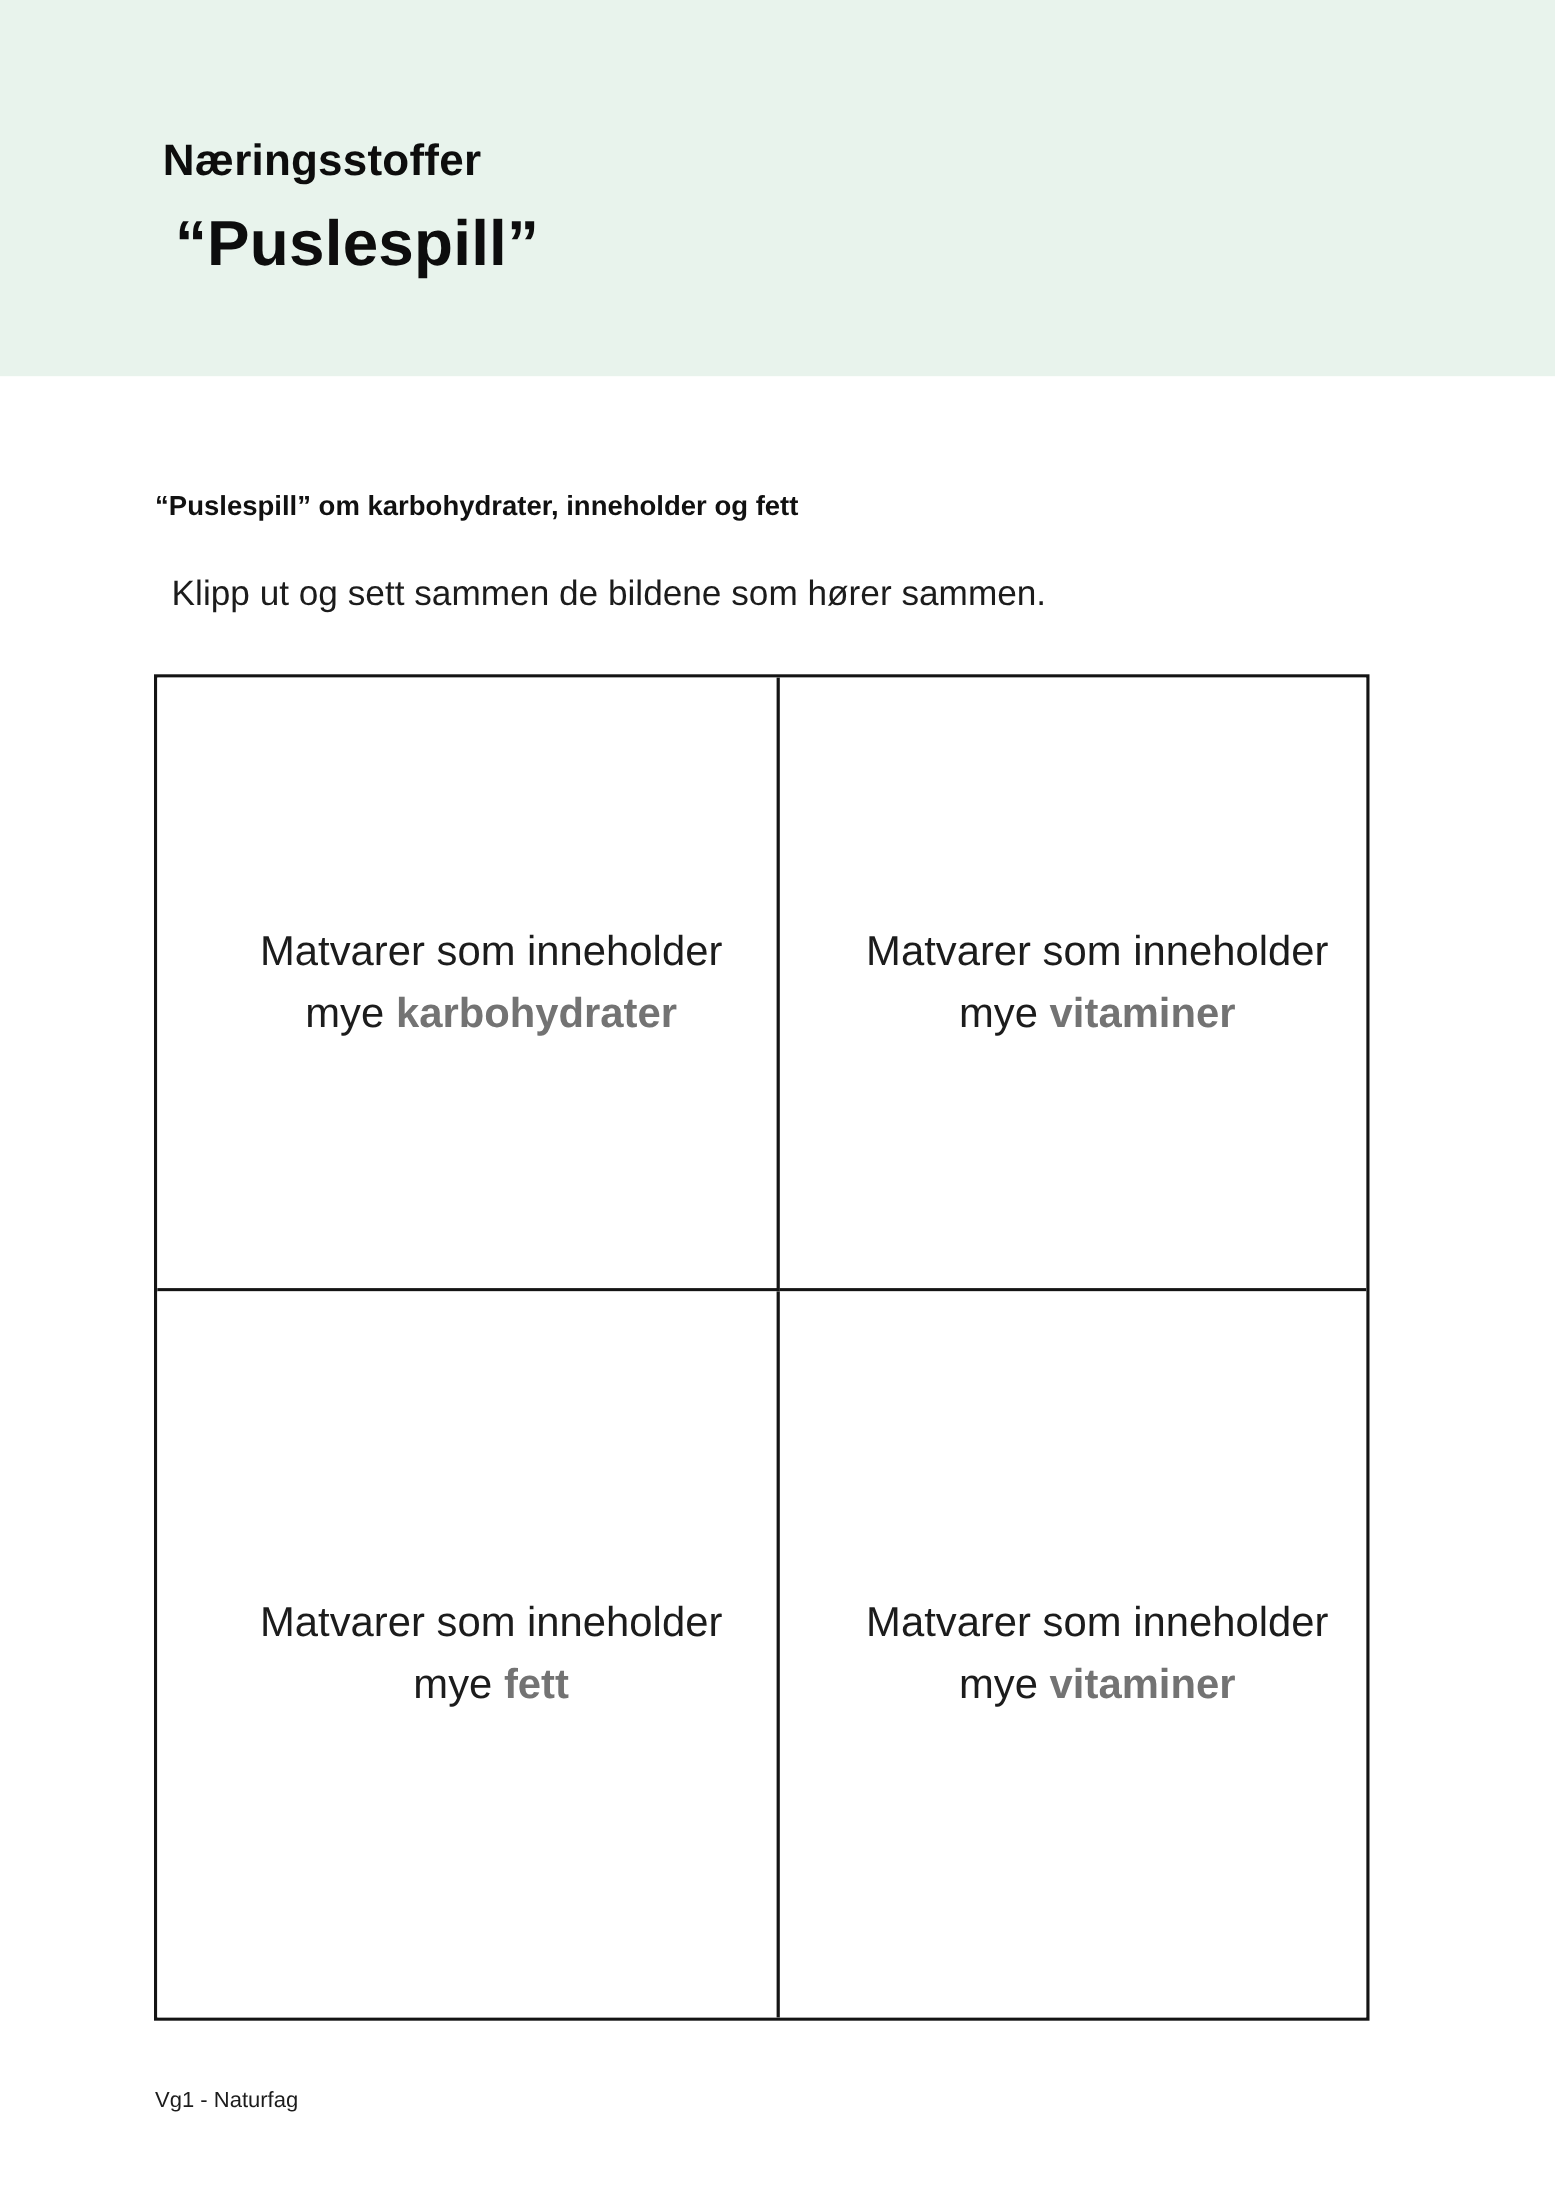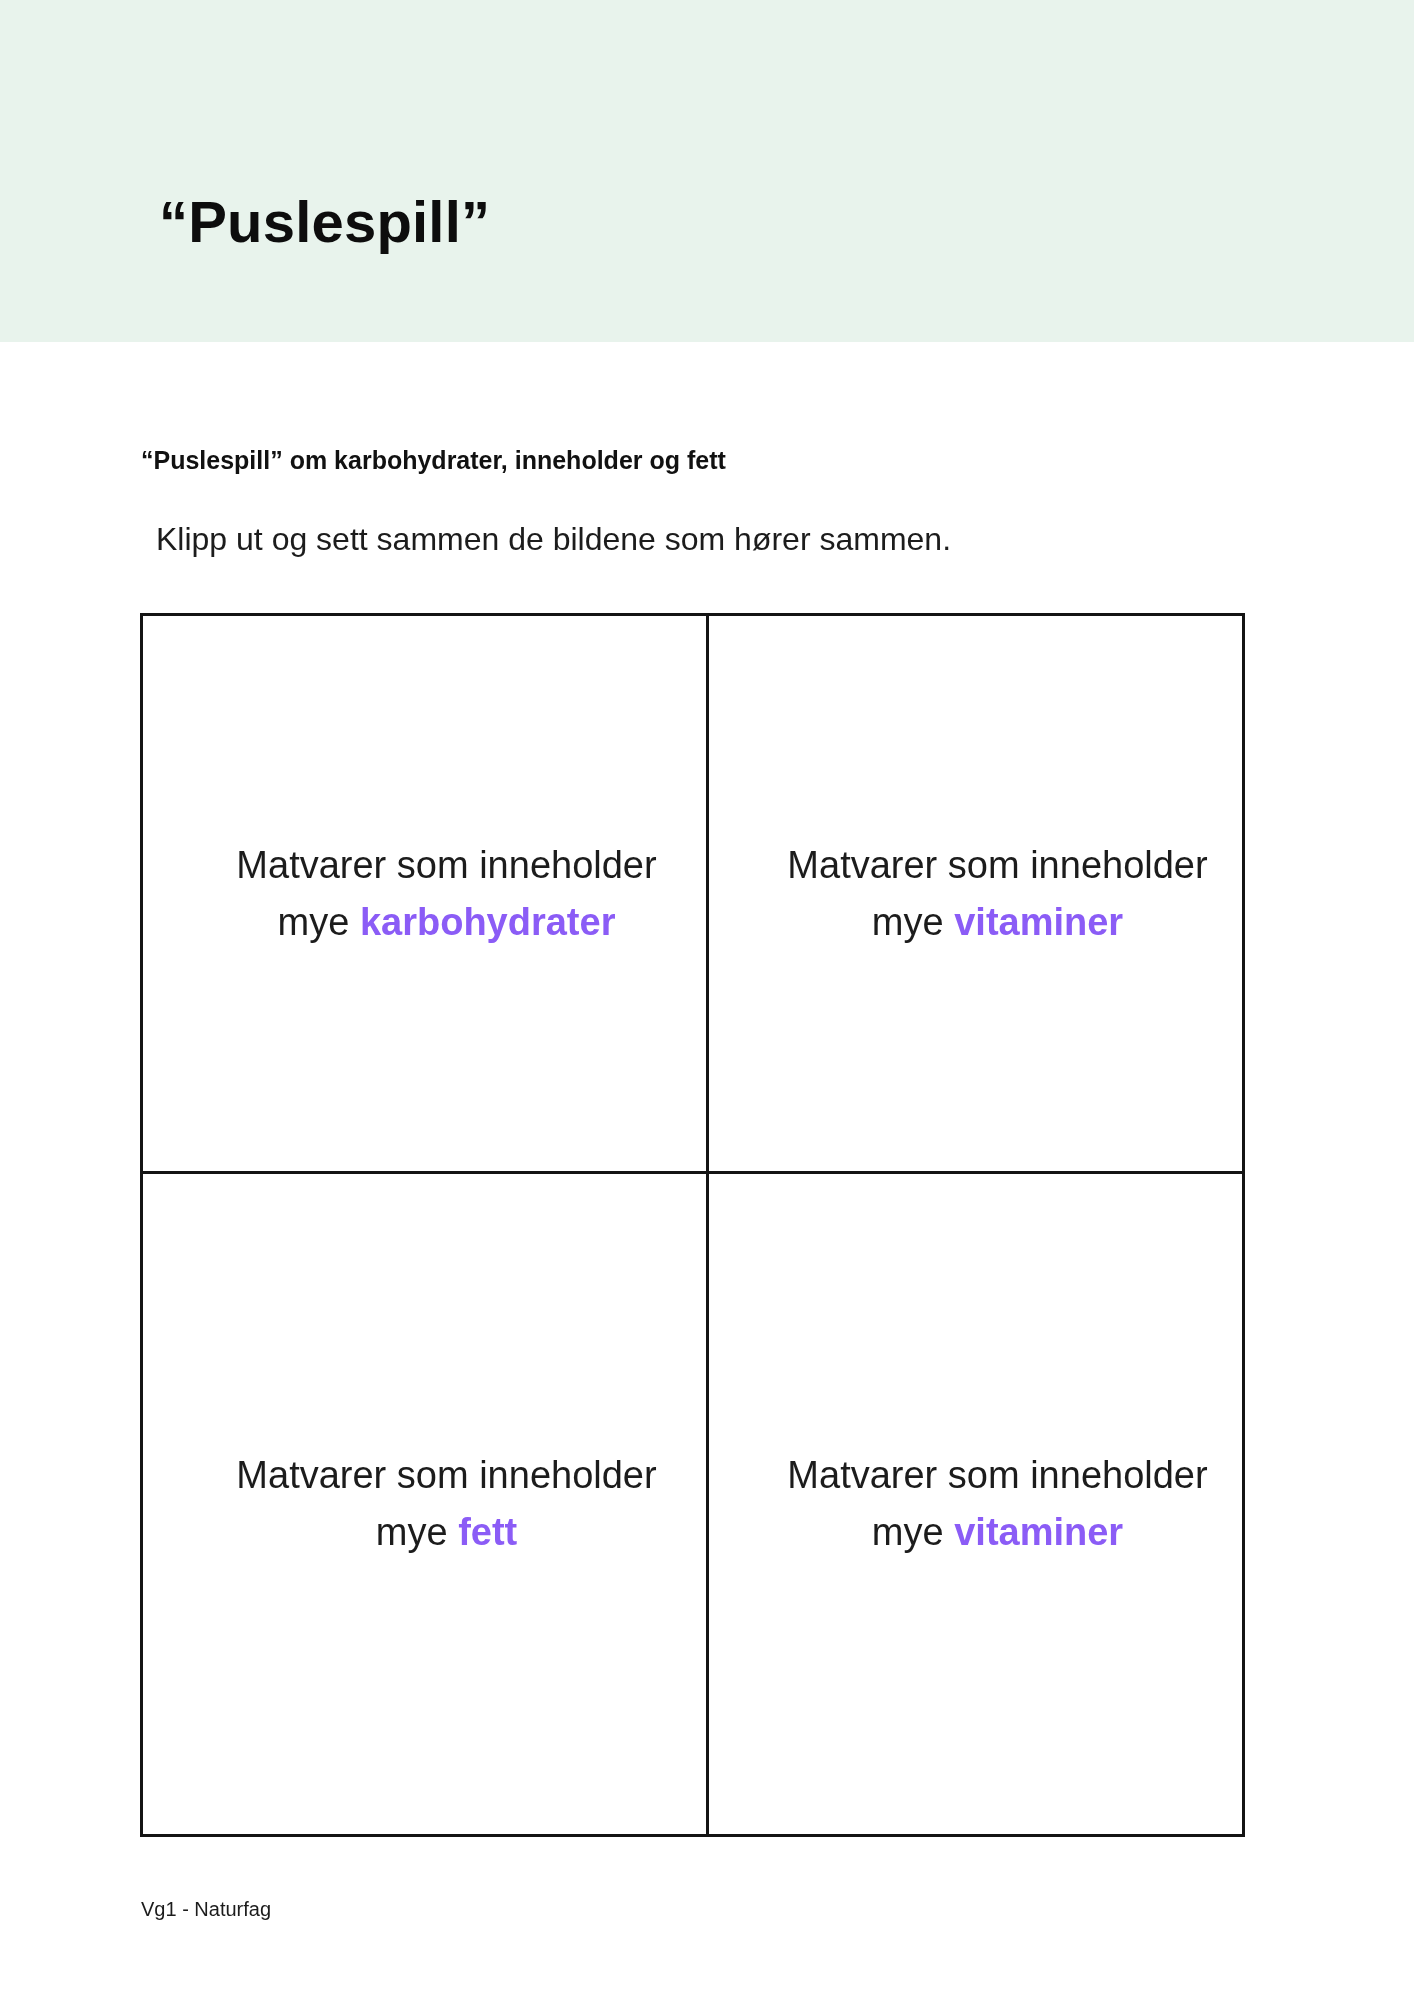--- a/index.html
+++ b/index.html
@@ -104,35 +104,36 @@
   }
   .cell-tl{border-right:3px solid var(--border);border-bottom:3px solid var(--border);}
   .cell-tr{border-bottom:3px solid var(--border);}
   .cell-bl{border-right:3px solid var(--border);}
   .cell-text{
     font-size:38px;
     line-height:1.5;
     color:#1c1c1c;
     margin:0;
   }
-  .cell-text strong{font-weight:700;color:#8b5cf6;}
+  .cell-text strong{font-weight:700;color:#737373;}
   
   .footer-label{
     position:absolute;
     left:141px;top:1898px;
     font-size:20px;
     color:#1c1c1c;
   }
 </style>
 </head>
 <body>
 
 <div class="page">
 
   <header class="band">
+    <p class="eyebrow">Næringsstoffer</p>
     <h1 class="title">“Puslespill”</h1>
   </header>
 
   <main>
     <p class="intro">“Puslespill” om karbohydrater, inneholder og fett</p>
 
     <p class="instruction">Klipp ut og sett sammen de bildene som hører sammen.</p>
 
     <div class="grid">
 

